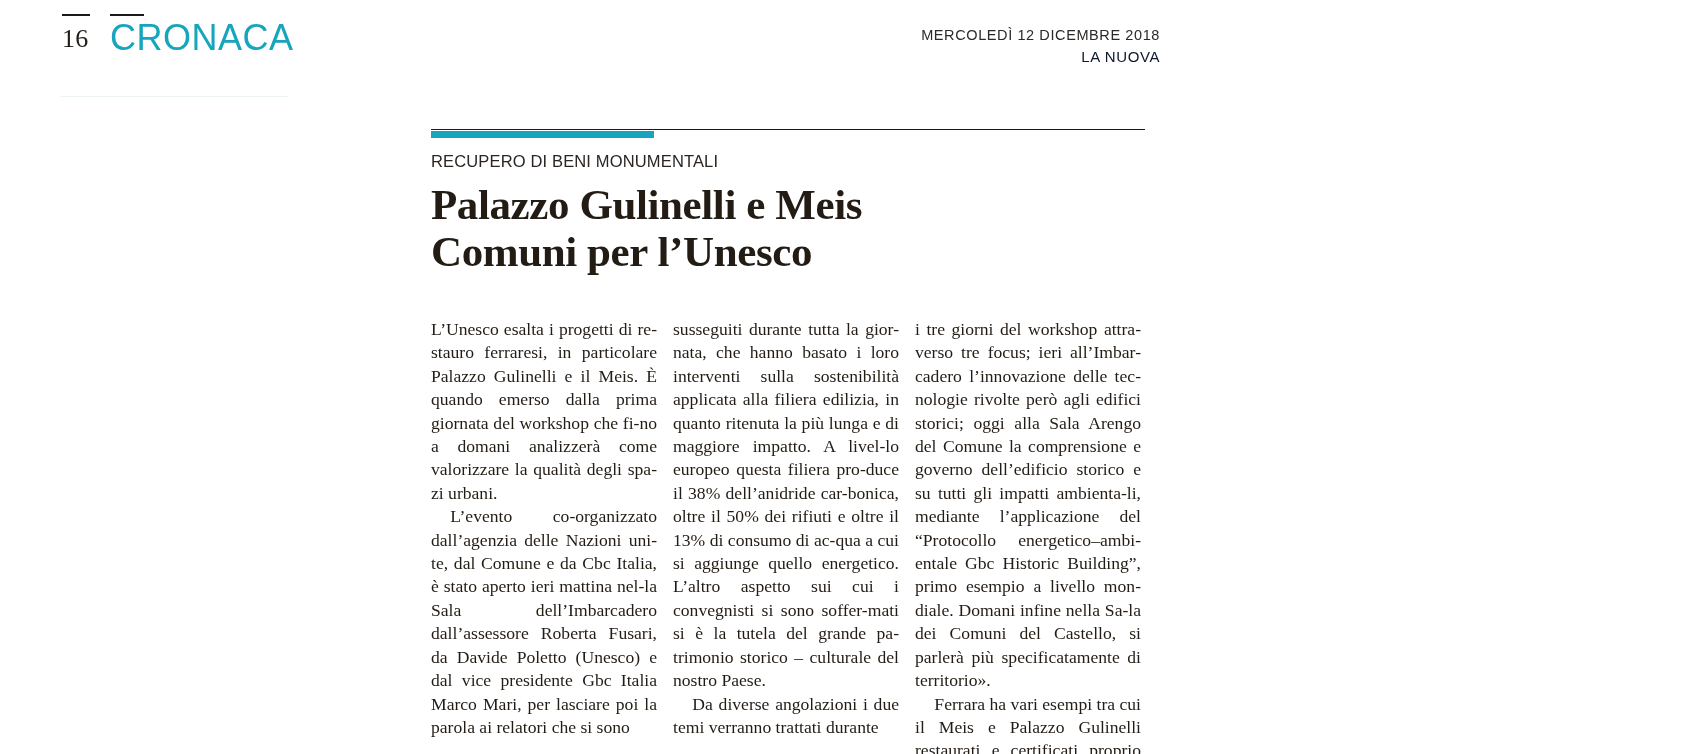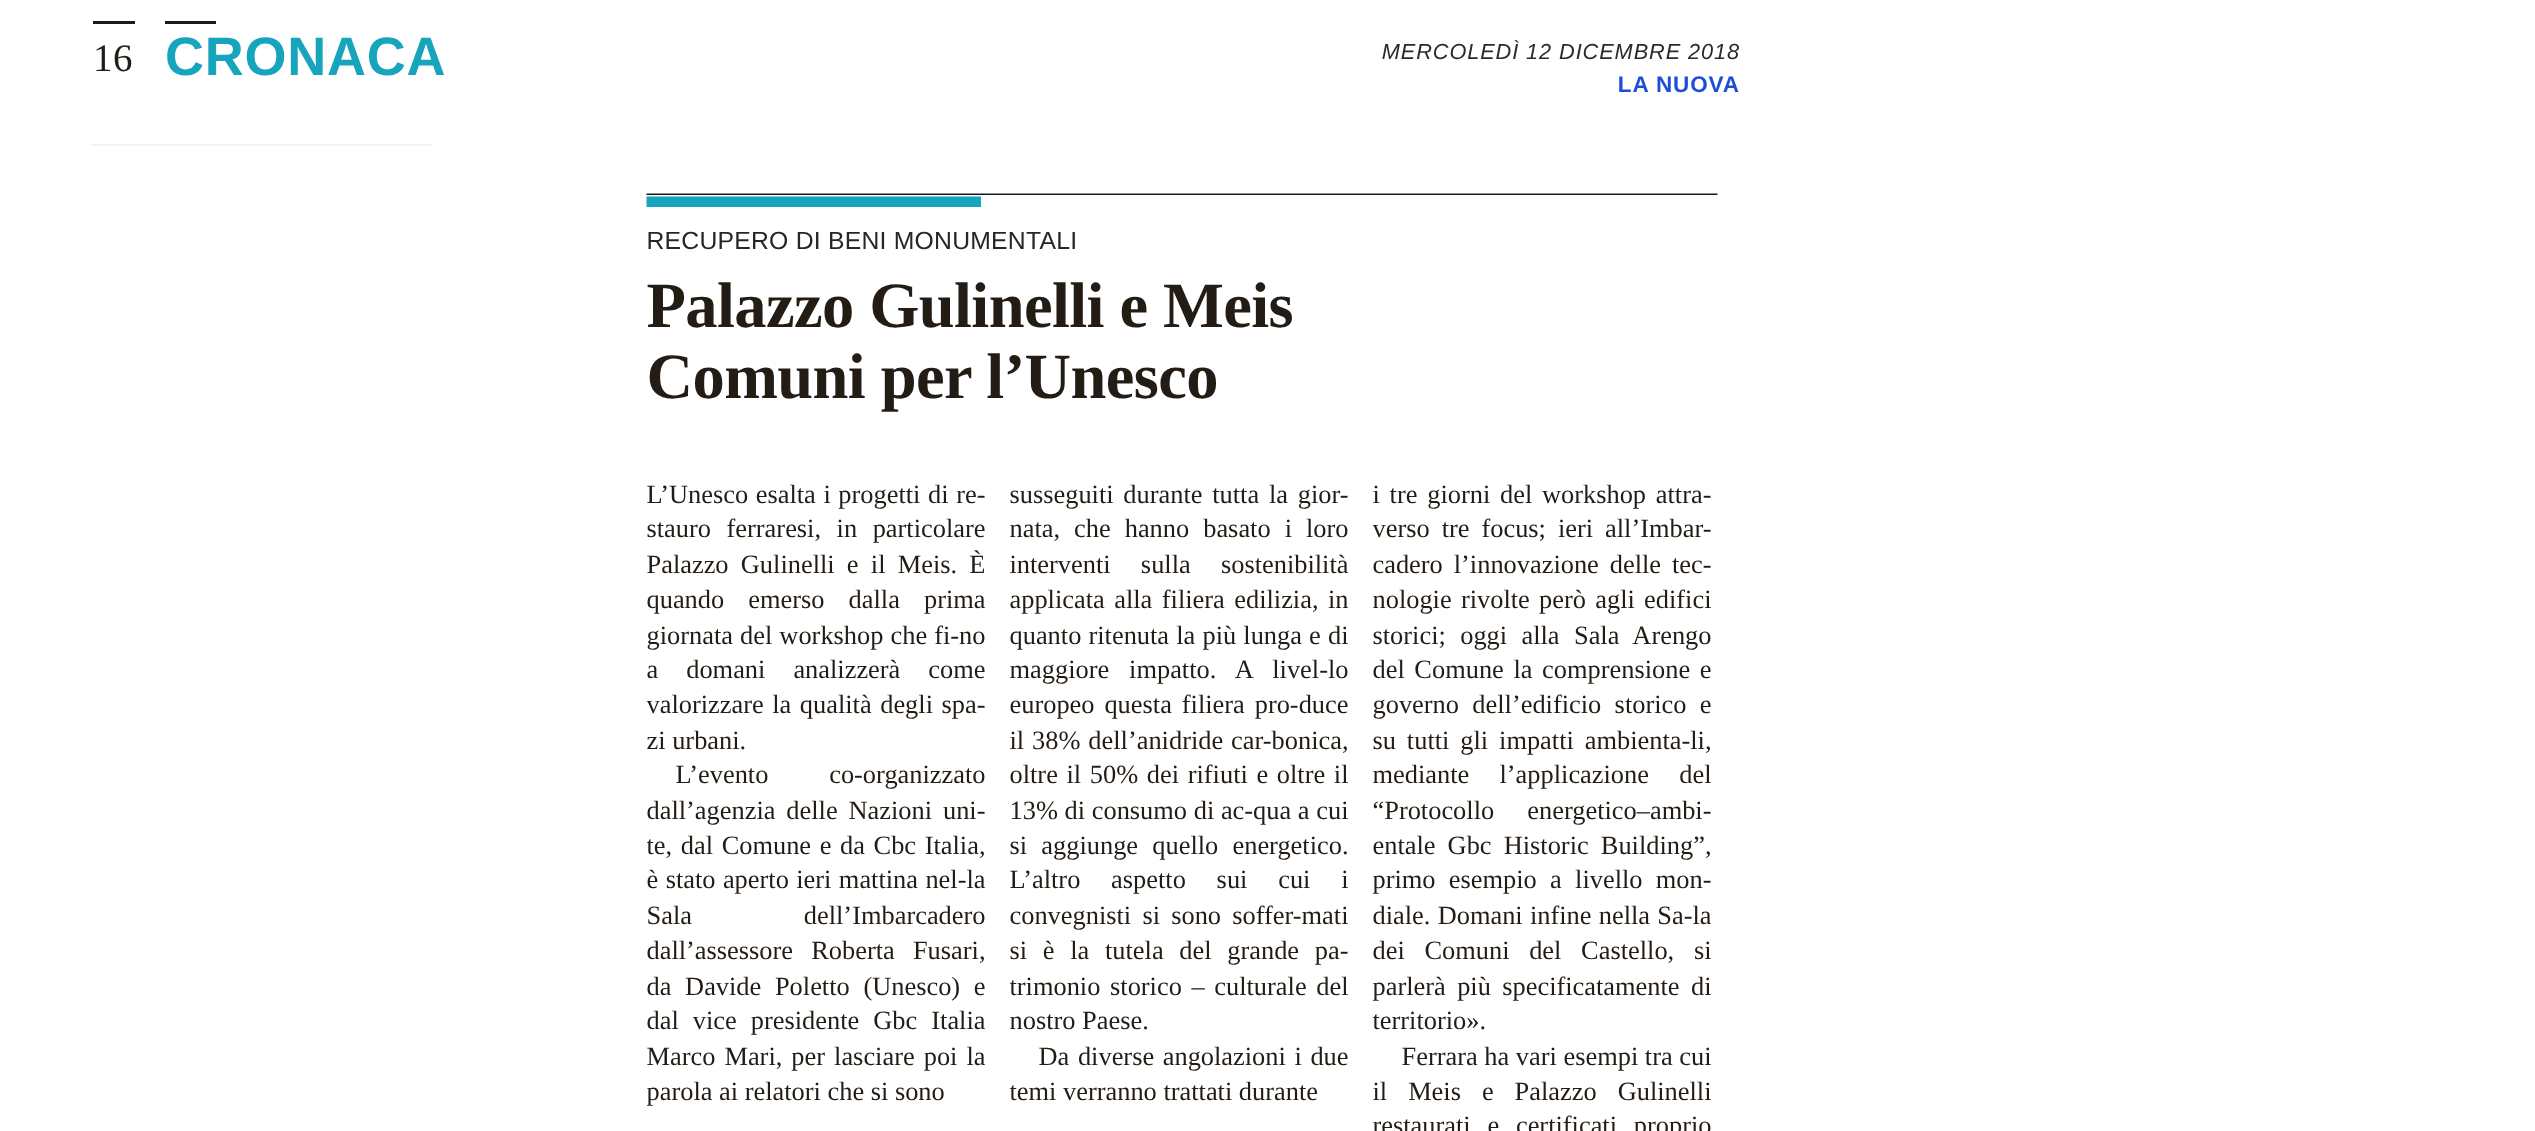--- a/index.html
+++ b/index.html
@@ -47,21 +47,21 @@
     font-size: 26px;
     line-height: 30px;
     color: #221d17;
     letter-spacing: 0.3px;
   }
   #section-name {
     position: absolute;
     left: 110px;
     top: 18px;
     font-family: "Liberation Sans", "DejaVu Sans", sans-serif;
-    font-weight: bold;
+    font-weight: normal;
     font-size: 36px;
     line-height: 40px;
     letter-spacing: 0.5px;
     color: #16a5bd;
   }
   #header-hairline {
     position: absolute;
     left: 60px;
     top: 96px;
     width: 228px;
@@ -75,28 +75,27 @@
     top: 26px;
     text-align: right;
     font-family: "Liberation Sans", "DejaVu Sans", sans-serif;
   }
   #date-text {
     font-size: 14.5px;
     line-height: 19px;
     letter-spacing: 0.6px;
     color: #2d2926;
     white-space: nowrap;
-    font-style: italic;
   }
   #publication-name {
     font-size: 15px;
     line-height: 20px;
-    font-weight: bold;
+    font-weight: normal;
     letter-spacing: 0.6px;
-    color: #1d4ed8;
+    color: #0f172a;
     margin-top: 2px;
     white-space: nowrap;
   }
 
   
   #article {
     position: absolute;
     left: 431px;
     top: 129px;
     width: 714px;

